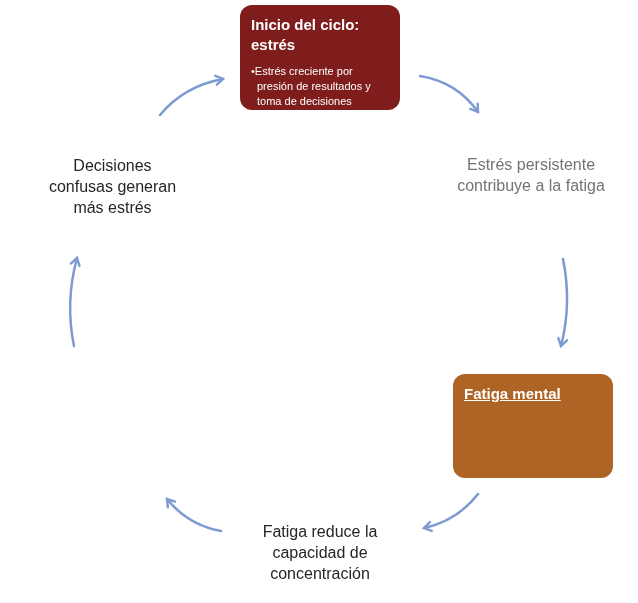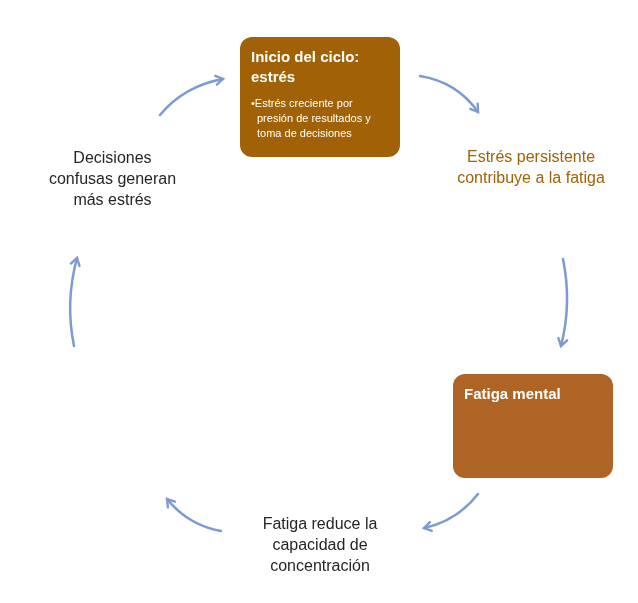--- a/index.html
+++ b/index.html
@@ -46,20 +46,21 @@
     max-width: 126px;
   }
   .bullet {
     display: inline;
   }
   .label {
     position: absolute;
     font-size: 16px;
     line-height: 21px;
     text-align: center;
+    margin-top: 8px;
   }
 </style>
 </head>
 <body>
 
 <div class="canvas" style="background-color: rgb(255, 255, 255);">
 
   <svg class="arrows" width="638" height="603" viewBox="0 0 638 603">
     <defs>
       <marker id="ah" markerWidth="13" markerHeight="13" refX="10" refY="6.5" orient="auto" markerUnits="userSpaceOnUse">
@@ -67,33 +68,33 @@
       </marker>
     </defs>
     <path class="arrow" d="M160 115 Q184 86 223 79" marker-end="url(#ah)" style="stroke: rgb(124, 155, 212);"></path>
     <path class="arrow" d="M420 76 Q457 82 478 112" marker-end="url(#ah)" style="stroke: rgb(124, 155, 212);"></path>
     <path class="arrow" d="M563 259 Q572 303 561 346" marker-end="url(#ah)" style="stroke: rgb(124, 155, 212);"></path>
     <path class="arrow" d="M478 494 Q457 521 424 528" marker-end="url(#ah)" style="stroke: rgb(124, 155, 212);"></path>
     <path class="arrow" d="M221 531 Q188 525 167 499" marker-end="url(#ah)" style="stroke: rgb(124, 155, 212);"></path>
     <path class="arrow" d="M74 346 Q65 302 77 258" marker-end="url(#ah)" style="stroke: rgb(124, 155, 212);"></path>
   </svg>
 
-  <div class="node" style="left: 240px; top: 5px; width: 160px; height: 120px; background-color: #a16207; margin-top: 32px;">
+  <div class="node" style="left: 240px; top: 5px; width: 160px; height: 105px; background-color: #7f1d1d;">
     <div style="color: rgb(255, 255, 255);">
       <div class="node-title">Inicio del ciclo: estrés</div>
       <div class="node-body"><span class="bullet">•</span><span>Estrés creciente por presión de resultados y toma de decisiones</span></div>
     </div>
   </div>
 
   <div class="node" style="left: 453px; top: 374px; width: 160px; height: 104px; background-color: rgb(173, 100, 37);">
-    <div style="color: rgb(255, 255, 255);">
+    <div style="color: rgb(255, 255, 255); text-decoration: underline;">
       <div class="node-title">Fatiga mental</div>
     </div>
   </div>
 
 
-  <div class="label" style="left: 456px; top: 146px; width: 150px; color: #a16207;">Estrés persistente contribuye a la fatiga</div>
+  <div class="label" style="left: 456px; top: 146px; width: 150px; color: #737373;">Estrés persistente contribuye a la fatiga</div>
 
   <div class="label" style="left: 252px; top: 513px; width: 136px; color: rgb(38, 38, 38);">Fatiga reduce la capacidad de concentración</div>
 
   <div class="label" style="left: 45px; top: 147px; width: 135px; color: rgb(38, 38, 38);">Decisiones confusas generan más estrés</div>
 
 </div>
 
 </body></html>

